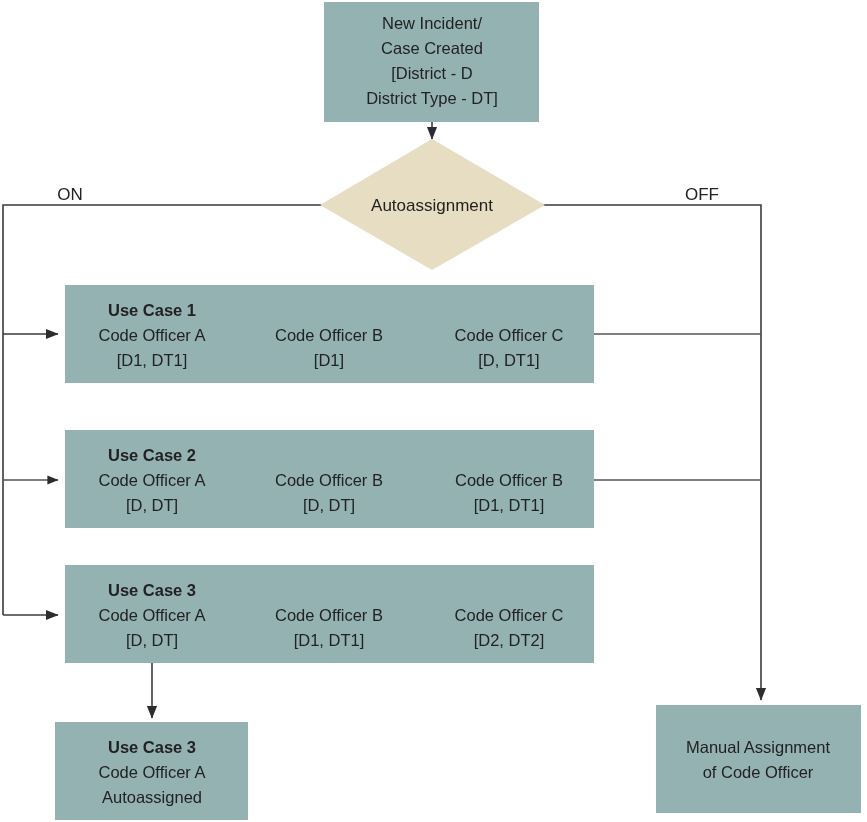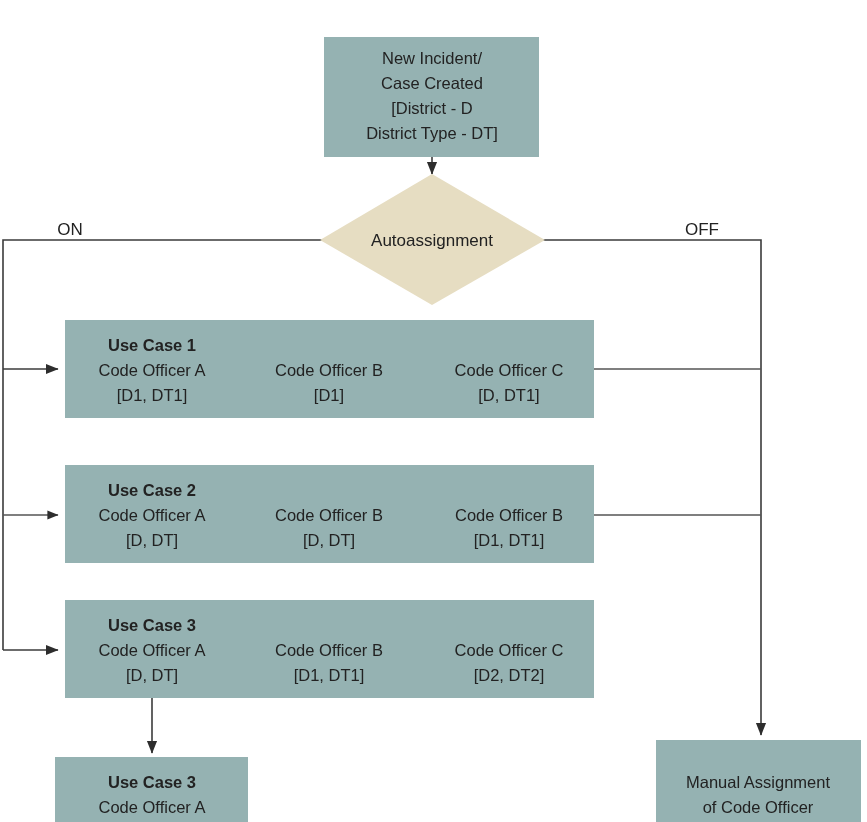--- a/index.html
+++ b/index.html
@@ -11,21 +11,20 @@
   body {
     width: 867px;
     height: 822px;
     overflow: hidden;
     font-family: "Liberation Sans", sans-serif;
   }
   #diagram-root {
     position: relative;
     width: 867px;
     height: 770px;
-    margin-top: 35px;
   }
   svg.flow-canvas {
     position: absolute;
     top: 0;
     left: 0;
     width: 867px;
     height: 822px;
     display: block;
   }
   .node-box {

